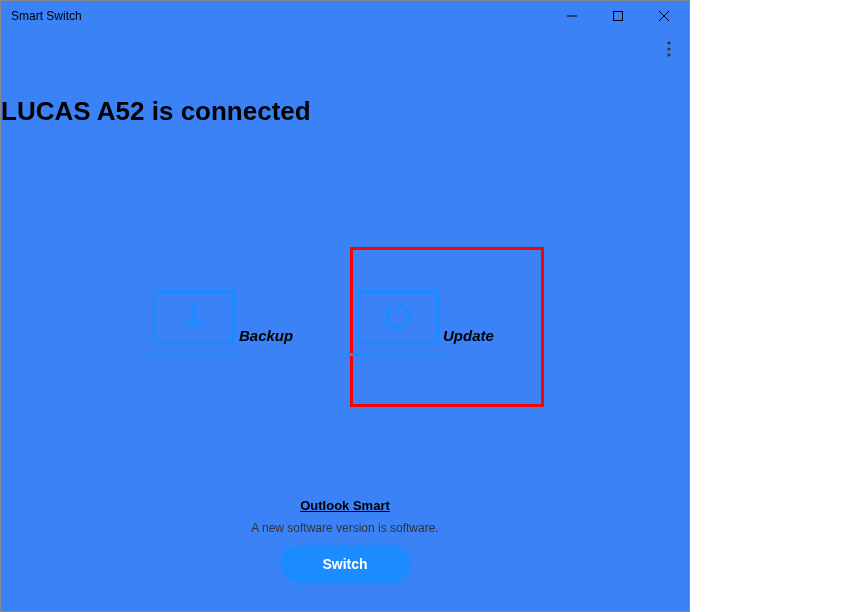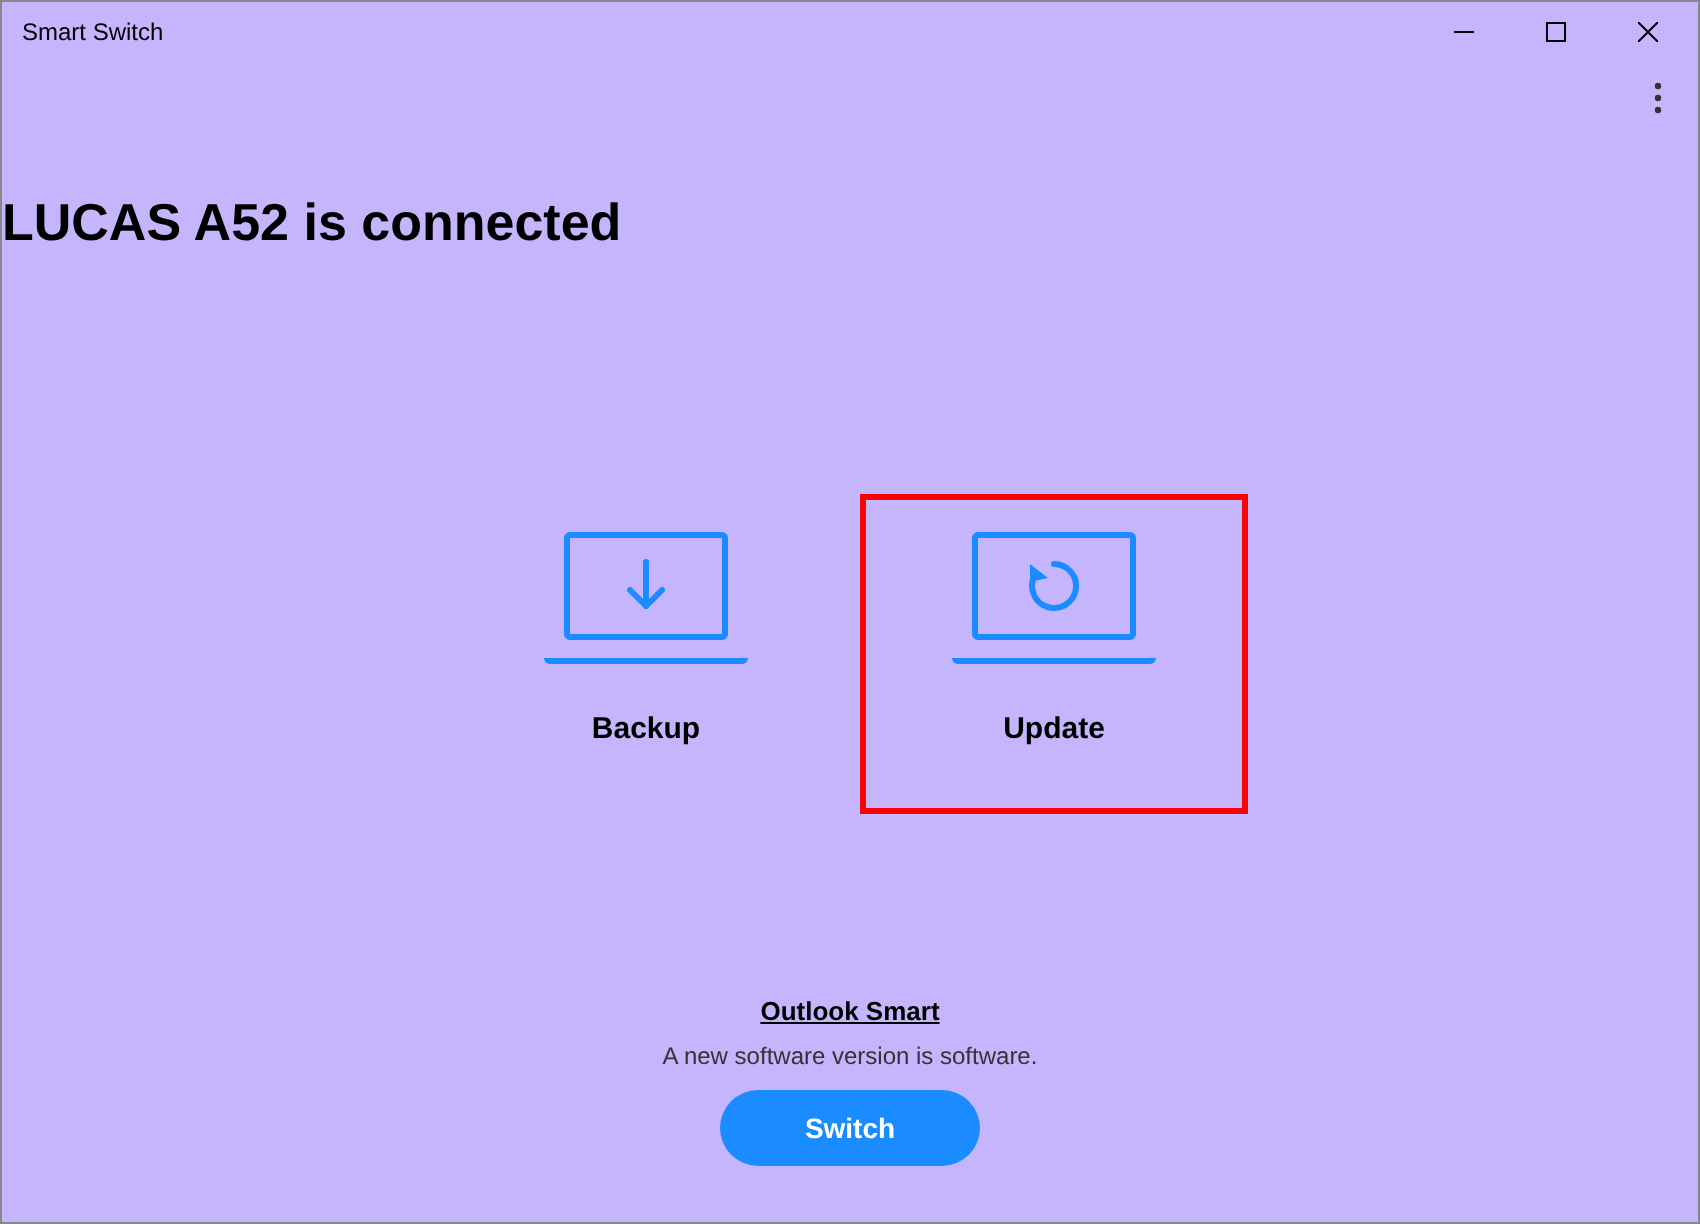--- a/index.html
+++ b/index.html
@@ -8,24 +8,24 @@
       padding: 0;
     }
     body {
       font-family: 'Segoe UI', Tahoma, Geneva, sans-serif;
       background: #fff;
       width: 850px;
       height: 612px;
       overflow: hidden;
     }
     .window {
-      width: 850px;
+      width: 690px;
       height: 612px;
       border: 1px solid #888;
-      background: #c4b5fd;
+      background: #3b82f6;
       position: relative;
     }
     .titlebar {
       height: 30px;
       display: flex;
       align-items: center;
       justify-content: space-between;
       padding: 0 2px 0 10px;
     }
     .title {
@@ -64,25 +64,26 @@
     .options {
       display: flex;
       justify-content: center;
       gap: 10px;
       margin-top: 120px;
     }
     .option {
       width: 194px;
       height: 160px;
       display: flex;
-      flex-direction: column;
+      flex-direction: row;
       align-items: center;
       justify-content: flex-start;
       cursor: pointer;
       padding-top: 16px;
+      font-style: italic;
     }
     .option.highlighted {
       border: 3px solid #ff0000;
     }
     .option.plain {
       border: 3px solid transparent;
     }
     .laptop-icon {
       width: 90px;
       height: 62px;

